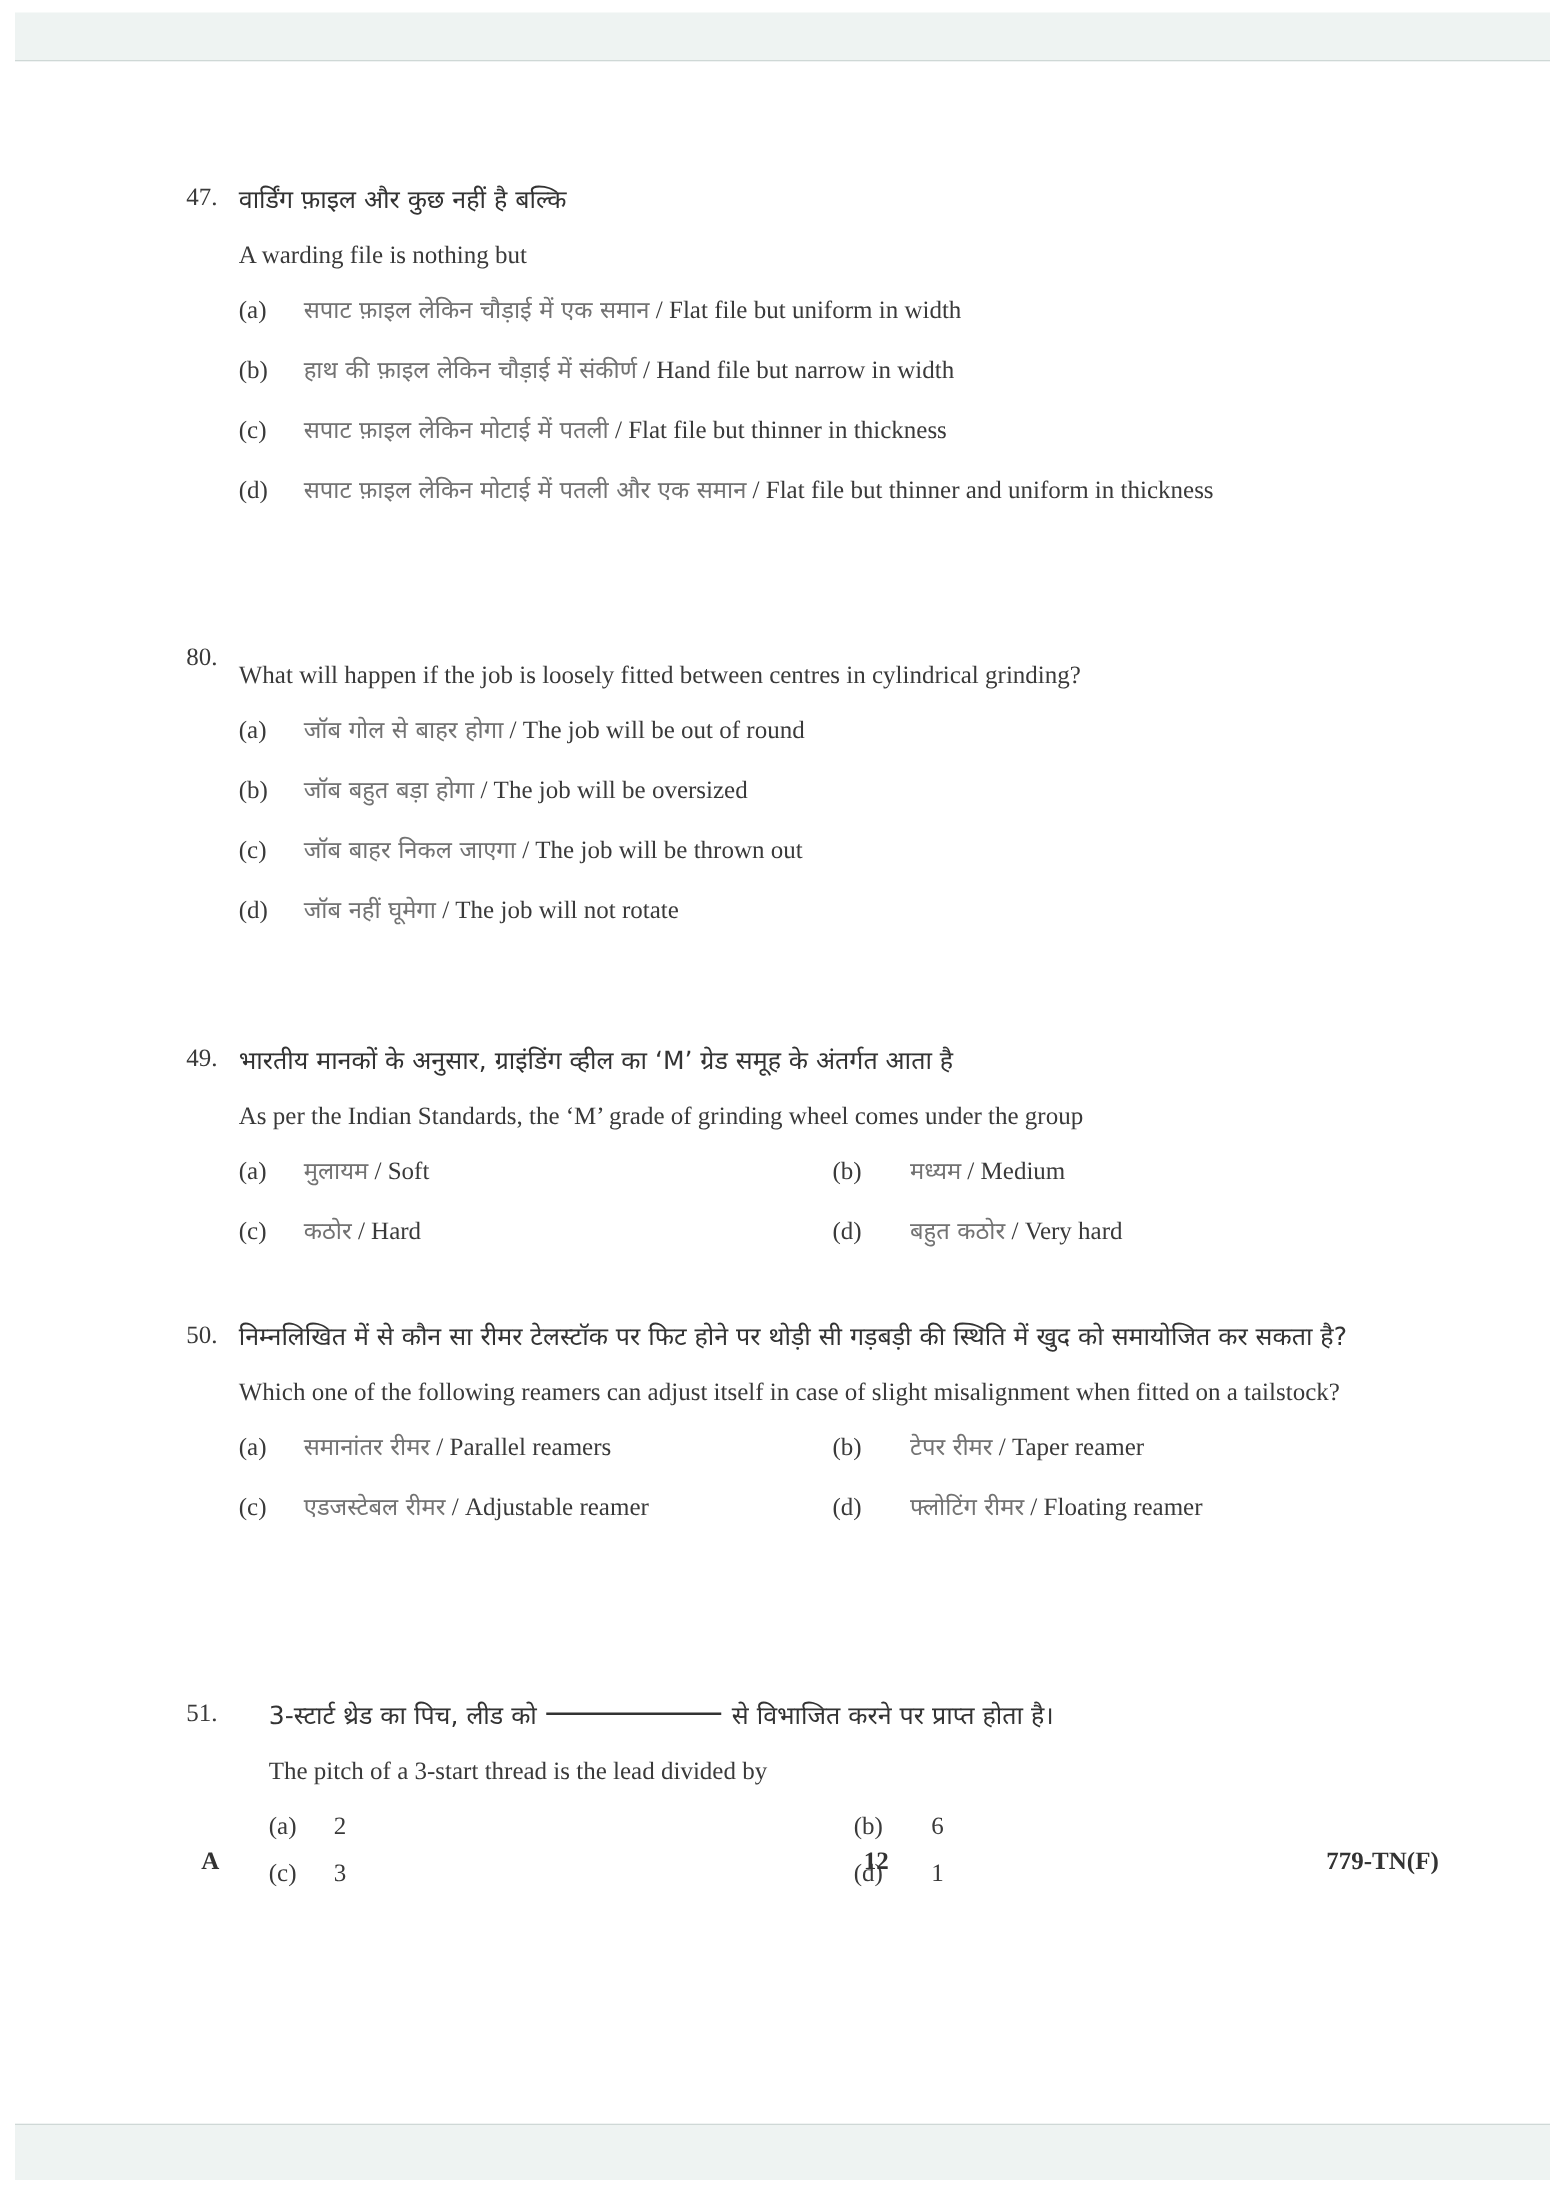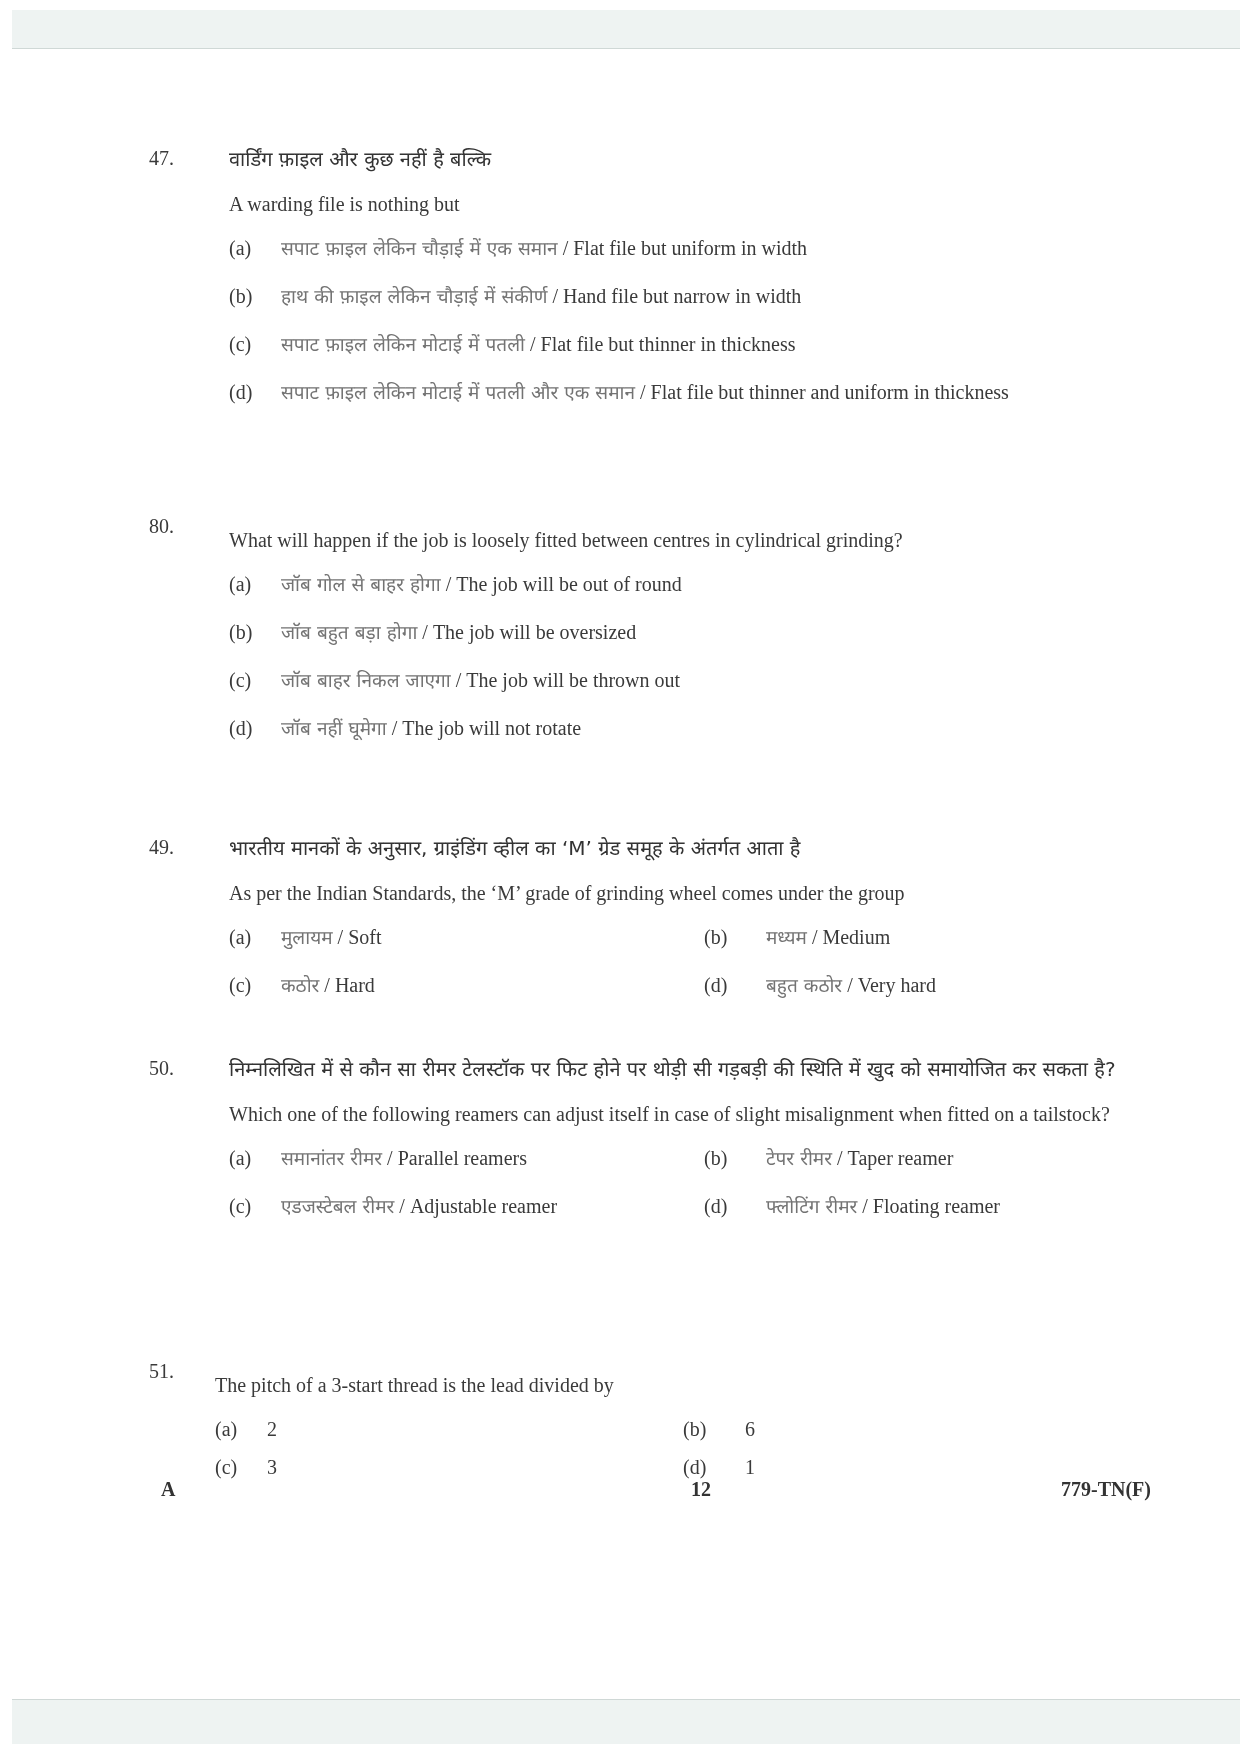--- a/index.html
+++ b/index.html
@@ -36,21 +36,21 @@
     }
     .q-num {
       position: absolute;
       left: 0;
       top: 0;
       font-size: 20px;
       line-height: 30px;
       font-family: "Liberation Serif", "DejaVu Serif", serif;
     }
     .q-body {
-      margin-left: 80px;
+      margin-left: 42px;
     }
     .q-hi {
       font-size: 20px;
       line-height: 32px;
       margin: 0;
       font-family: "DejaVu Sans", sans-serif;
       color: #333;
     }
     .q-en {
       font-size: 20px;
@@ -218,20 +218,23 @@
           <span class="lbl wide">(d)</span>
           <span class="txt"><span class="hi">फ्लोटिंग रीमर</span> <span>/</span> <span>Floating reamer</span></span>
         </div>
       </div>
     </div>
   </div>
 
   <div class="q" style="top:1356px;">
     <div class="q-num">51.</div>
     <div class="q-body" style="margin-left:66px;">
+      <p class="q-hi">
+        <span>3-स्टार्ट थ्रेड का पिच, लीड को</span><span class="blank"></span><span>से विभाजित करने पर प्राप्त होता है।</span>
+      </p>
       <p class="q-en">The pitch of a 3-start thread is the lead divided by</p>
       <div class="grid2" style="grid-template-columns:468px 460px; row-gap:8px;">
         <div class="opt">
           <span class="lbl">(a)</span>
           <span class="txt">2</span>
         </div>
         <div class="opt">
           <span class="lbl wide">(b)</span>
           <span class="txt">6</span>
         </div>

